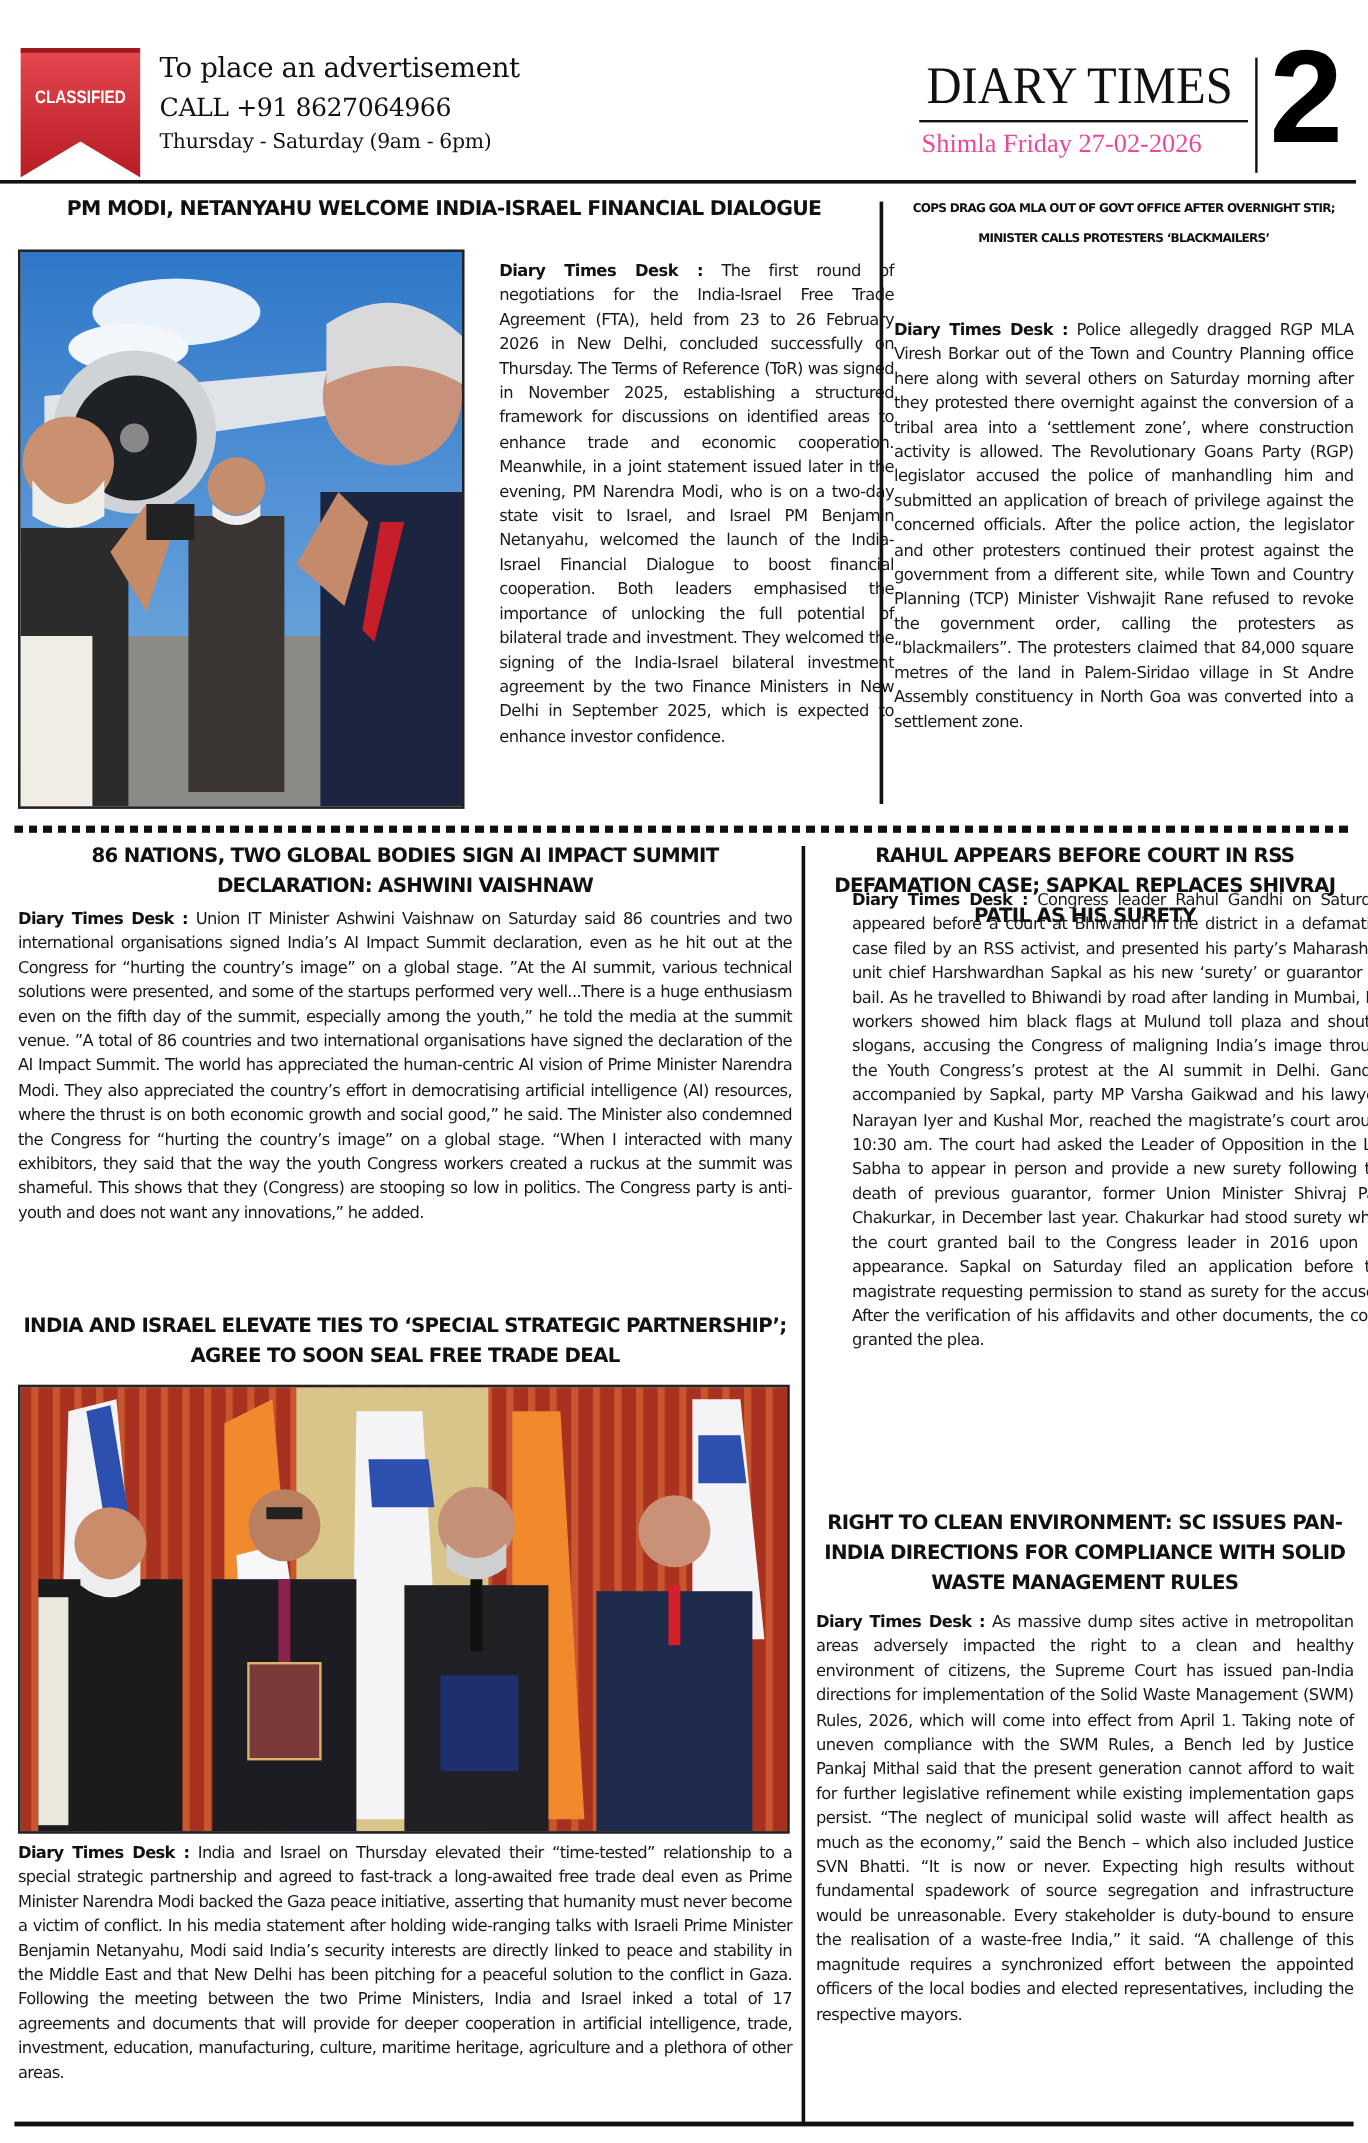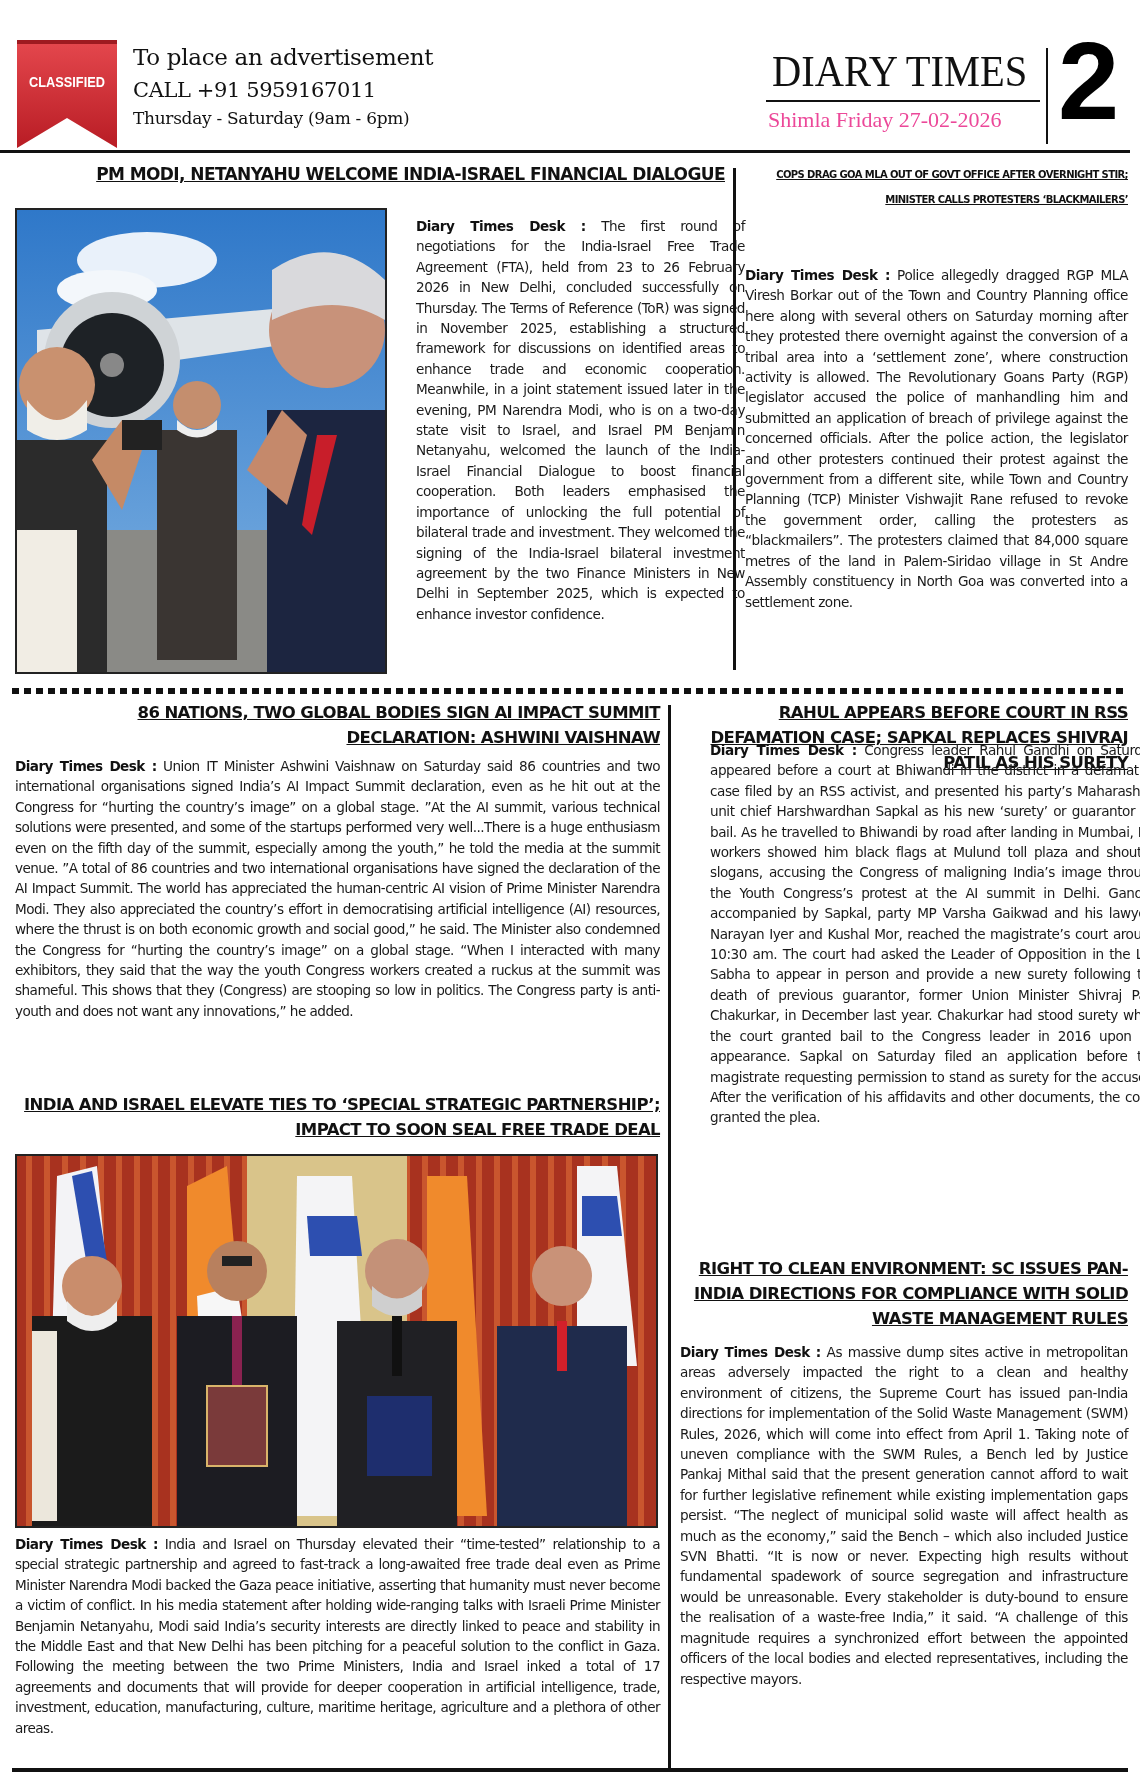--- a/index.html
+++ b/index.html
@@ -14,21 +14,21 @@
   .ad-line2 { left: 133px; top: 78px; font-family: "DejaVu Serif", serif; font-size: 21px; color: #111; letter-spacing: -0.4px; }
   .ad-line3 { left: 133px; top: 108px; font-family: "DejaVu Serif", serif; font-size: 17px; color: #111; letter-spacing: -0.3px; }
   .mast-title { left: 772px; top: 46px; font-family: "Liberation Serif", serif; font-size: 44px; color: #111; letter-spacing: 0px; transform: scaleX(0.92); transform-origin: left top; }
   .mast-underline { left: 766px; top: 100px; width: 274px; height: 2px; background: #111; }
   .mast-sub { left: 768px; top: 107px; font-family: "Liberation Serif", serif; font-size: 22px; color: #ec4899; letter-spacing: 0px; }
   .mast-vline { left: 1046px; top: 48px; width: 2px; height: 96px; background: #111; }
   .page-num { left: 1058px; top: 26px; font-family: "Liberation Sans", sans-serif; font-weight: 900; font-size: 110px; color: #000; line-height: 1; }
   .header-rule { left: 0; top: 150px; width: 1130px; height: 3px; background: #111; }
 
   
-  .headline { font-family: "DejaVu Sans", sans-serif; font-weight: bold; font-size: 16.5px; line-height: 25px; text-align: right; color: #111; letter-spacing: -0.6px; margin: 0; text-decoration: underline; }
+  .headline { font-family: "DejaVu Sans", sans-serif; font-weight: bold; font-size: 16.5px; line-height: 25px; text-align: center; color: #111; letter-spacing: -0.6px; margin: 0; }
   .body-text { font-family: "DejaVu Sans", sans-serif; font-size: 13.6px; line-height: 20.4px; text-align: justify; color: #1a1a1a; margin: 0; letter-spacing: -0.35px; }
   .body-text .desk { font-weight: bold; color: #111; }
   .body-text.narrow { font-size: 13.6px; letter-spacing: -0.45px; }
 
   
   .photo { border: 2px solid #222; overflow: hidden; background: #888; }
   .photo svg { width: 100%; height: 100%; display: block; }
 
   
   .vline { width: 3px; background: #111; }
@@ -45,21 +45,21 @@
         <stop offset="0" stop-color="#e4474d"></stop>
         <stop offset="1" stop-color="#b81c24"></stop>
       </linearGradient>
     </defs>
     <polygon points="0,2 100,2 100,108 50,78 0,108" fill="url(#rg)"></polygon>
     <rect x="0" y="0" width="100" height="4" fill="#9e1a20"></rect>
   </svg>
   <div class="ribbon-text">CLASSIFIED</div>
 </div>
 <div class="abs ad-line1">To place an advertisement</div>
-<div class="abs ad-line2">CALL  +91 5959167011</div>
+<div class="abs ad-line2">CALL  +91 8627064966</div>
 <div class="abs ad-line3">Thursday - Saturday (9am - 6pm)</div>
 
 <div class="abs mast-title">DIARY TIMES</div>
 <div class="abs mast-underline"></div>
 <div class="abs mast-sub">Shimla  Friday  27-02-2026</div>
 <div class="abs mast-vline"></div>
 <div class="abs page-num">2</div>
 <div class="abs header-rule"></div>
 
 <div class="abs" style="left:15px; top:162px; width:710px;">
@@ -113,21 +113,21 @@
 <div class="abs dashed" style="left:12px; top:688px; width:1116px;"></div>
 
 <div class="abs" style="left:15px; top:700px; width:645px;">
   <h2 class="headline">86 NATIONS, TWO GLOBAL BODIES SIGN AI IMPACT SUMMIT DECLARATION: ASHWINI VAISHNAW</h2>
 </div>
 <div class="abs" style="left:15px; top:756px; width:645px;">
   <p class="body-text" style="letter-spacing:-0.55px;"><span class="desk">Diary Times Desk :</span><span> Union IT Minister Ashwini Vaishnaw on Saturday said 86 countries and two international organisations signed India’s AI Impact Summit declaration, even as he hit out at the Congress for “hurting the country’s image” on a global stage. ”At the AI summit, various technical solutions were presented, and some of the startups performed very well...There is a huge enthusiasm even on the fifth day of the summit, especially among the youth,” he told the media at the summit venue. ”A total of 86 countries and two international organisations have signed the declaration of the AI Impact Summit. The world has appreciated the human-centric AI vision of Prime Minister Narendra Modi. They also appreciated the country’s effort in democratising artificial intelligence (AI) resources, where the thrust is on both economic growth and social good,” he said. The Minister also condemned the Congress for “hurting the country’s image” on a global stage. “When I interacted with many exhibitors, they said that the way the youth Congress workers created a ruckus at the summit was shameful. This shows that they (Congress) are stooping so low in politics. The Congress party is anti-youth and does not want any innovations,” he added.</span></p>
 </div>
 
 <div class="abs" style="left:15px; top:1092px; width:645px;">
-  <h2 class="headline">INDIA AND ISRAEL ELEVATE TIES TO ‘SPECIAL STRATEGIC PARTNERSHIP’; IMPACT TO SOON SEAL FREE TRADE DEAL</h2>
+  <h2 class="headline">INDIA AND ISRAEL ELEVATE TIES TO ‘SPECIAL STRATEGIC PARTNERSHIP’; AGREE TO SOON SEAL FREE TRADE DEAL</h2>
 </div>
 <div class="abs photo" style="left:15px; top:1154px; width:639px; height:370px;">
   <svg viewBox="0 0 639 370" preserveAspectRatio="none">
     <defs>
       <pattern id="curtain" width="18" height="370" patternUnits="userSpaceOnUse">
         <rect width="18" height="370" fill="#a8321f"></rect>
         <rect x="9" width="6" height="370" fill="#c9562e"></rect>
       </pattern>
     </defs>
     <rect width="639" height="370" fill="url(#curtain)"></rect>

